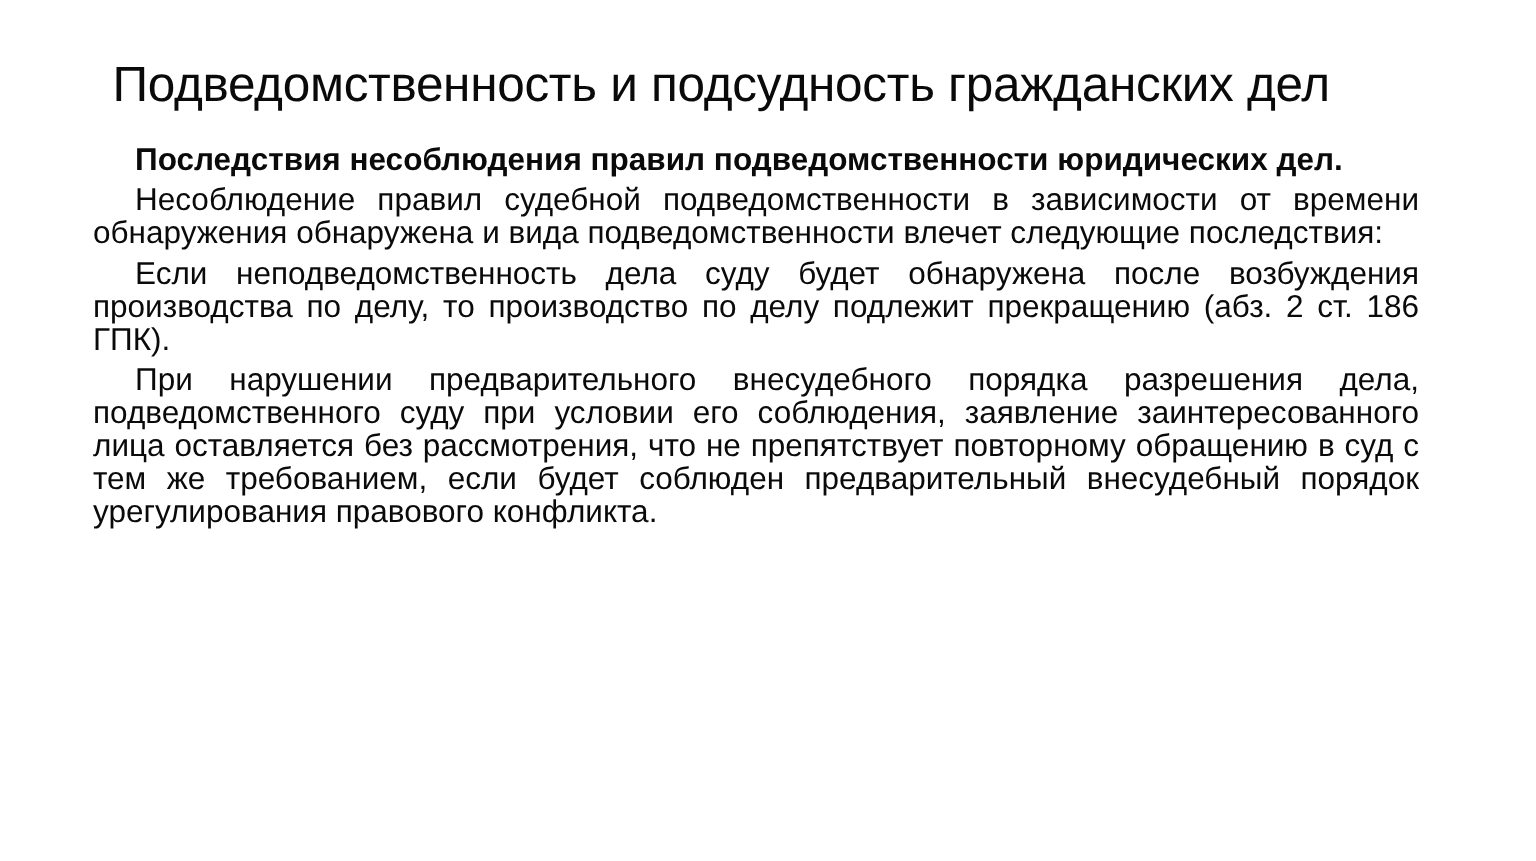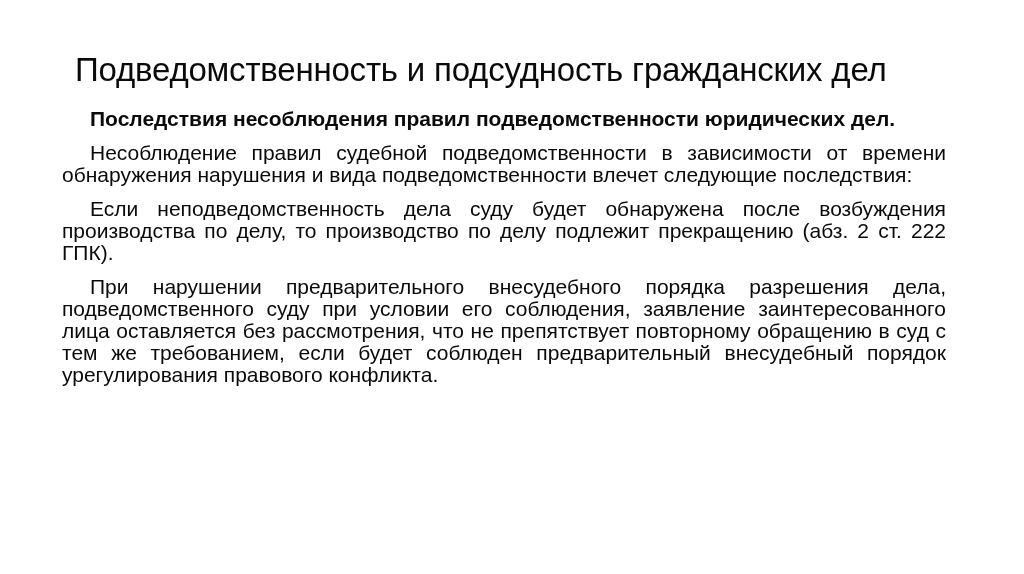--- a/index.html
+++ b/index.html
@@ -12,51 +12,51 @@
     width: 1024px;
     height: 574px;
     background: #ffffff;
     overflow: hidden;
     font-family: "Liberation Sans", sans-serif;
     color: #0a0a0a;
   }
   .slide-title {
     position: absolute;
     left: 75px;
-    top: 52px;
+    top: 38px;
     font-size: 33px;
     line-height: 36px;
     font-weight: 400;
     letter-spacing: -0.2px;
     white-space: nowrap;
     color: #0a0a0a;
   }
   .slide-body {
     position: absolute;
     left: 62px;
     top: 96px;
     width: 884px;
     font-size: 21px;
     line-height: 22px;
     text-align: justify;
     color: #0a0a0a;
   }
   .slide-body p {
-    margin: 12px 0 5px 0;
+    margin: 0 0 5px 0;
     text-indent: 28px;
   }
   .slide-body p.lead-bold {
     font-weight: 700;
   }
 </style>
 </head>
 <body>
 
 <div class="slide">
   <div class="slide-title">Подведомственность и подсудность гражданских дел</div>
 
   <div class="slide-body">
     <p class="lead-bold">Последствия несоблюдения правил подведомственности юридических дел.</p>
-    <p>Несоблюдение правил судебной подведомственности в зависимости от времени обнаружения нарушения и вида подведомственности влечет следующие последствия:</p>
-    <p>Если неподведомственность дела суду будет обнаружена после возбуждения производства по делу, то производство по делу подлежит прекращению (абз. 2 ст. 222 ГПК).</p>
+    <p>Несоблюдение правил судебной подведомственности в зависимости от времени обнаружения обнаружена и вида подведомственности влечет следующие последствия:</p>
+    <p>Если неподведомственность дела суду будет обнаружена после возбуждения производства по делу, то производство по делу подлежит прекращению (абз. 2 ст. 186 ГПК).</p>
     <p>При нарушении предварительного внесудебного порядка разрешения дела, подведомственного суду при условии его соблюдения, заявление заинтересованного лица оставляется без рассмотрения, что не препятствует повторному обращению в суд с тем же требованием, если будет соблюден предварительный внесудебный порядок урегулирования правового конфликта.</p>
   </div>
 </div>
 
 </body></html>

